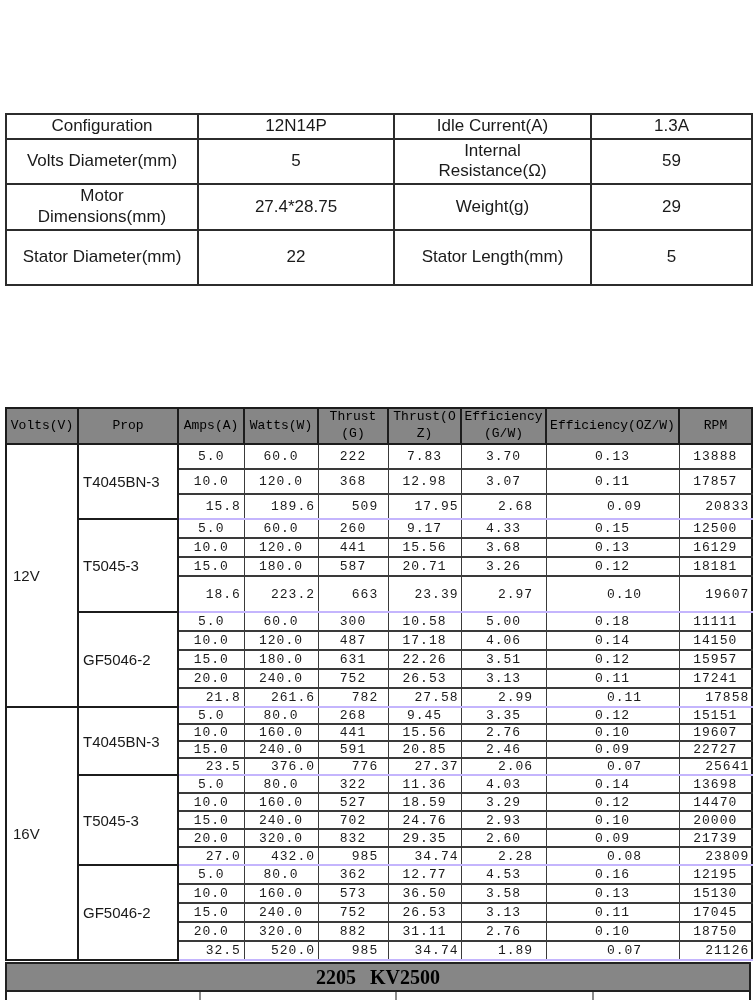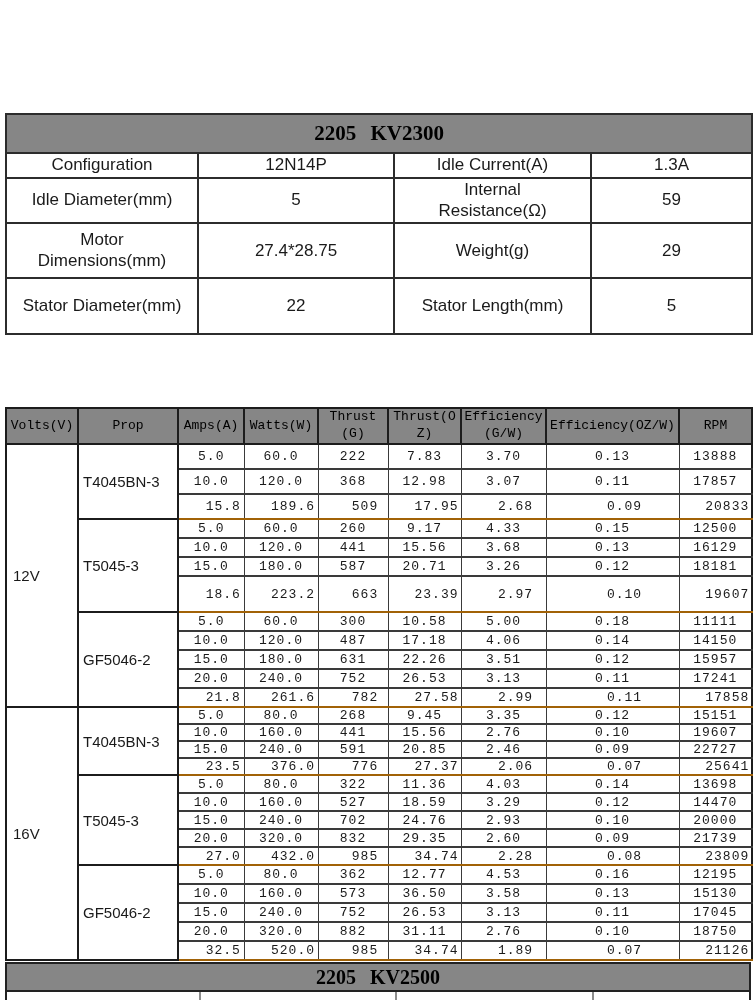--- a/index.html
+++ b/index.html
@@ -88,21 +88,21 @@
     color: #1a1a1a;
   }
   #perf-table td.volts-cell {
     font-family: "Liberation Sans", sans-serif;
     font-size: 15px;
     text-align: left;
     padding-left: 6px;
     border: 2px solid #1c1c1c;
     color: #1a1a1a;
   }
-  #perf-table tr.group-end td { border-bottom: 2px solid #a16207; padding-left: 24px; }
+  #perf-table tr.group-end td { border-bottom: 2px solid #c4b5fd; padding-left: 24px; }
 
   
   #kv2500-bar {
     position: absolute; left: 5px; top: 962px;
     width: 742px; height: 26px;
     background: #868686;
     border: 2px solid #222222;
     display: flex; align-items: center; justify-content: center;
     font-family: "Liberation Serif", serif;
     font-weight: bold; font-size: 20px;
@@ -125,32 +125,29 @@
 <body>
 
 <table id="spec-table">
   <colgroup>
     <col style="width:192px">
       <col style="width:196px">
       <col style="width:197px">
       <col style="width:161px">
   </colgroup>
   <tbody>
-    <tr>
-      <td class="spec-title" colspan="4">2205 KV2300</td>
-    </tr>
 
       <tr>
         <td>Configuration</td>
         <td>12N14P</td>
         <td>Idle Current(A)</td>
         <td>1.3A</td>
       </tr>
       <tr>
-        <td>Idle Diameter(mm)</td>
+        <td>Volts Diameter(mm)</td>
         <td>5</td>
         <td>Internal
 Resistance(Ω)</td>
         <td>59</td>
       </tr>
       <tr>
         <td>Motor
 Dimensions(mm)</td>
         <td>27.4*28.75</td>
         <td>Weight(g)</td>

